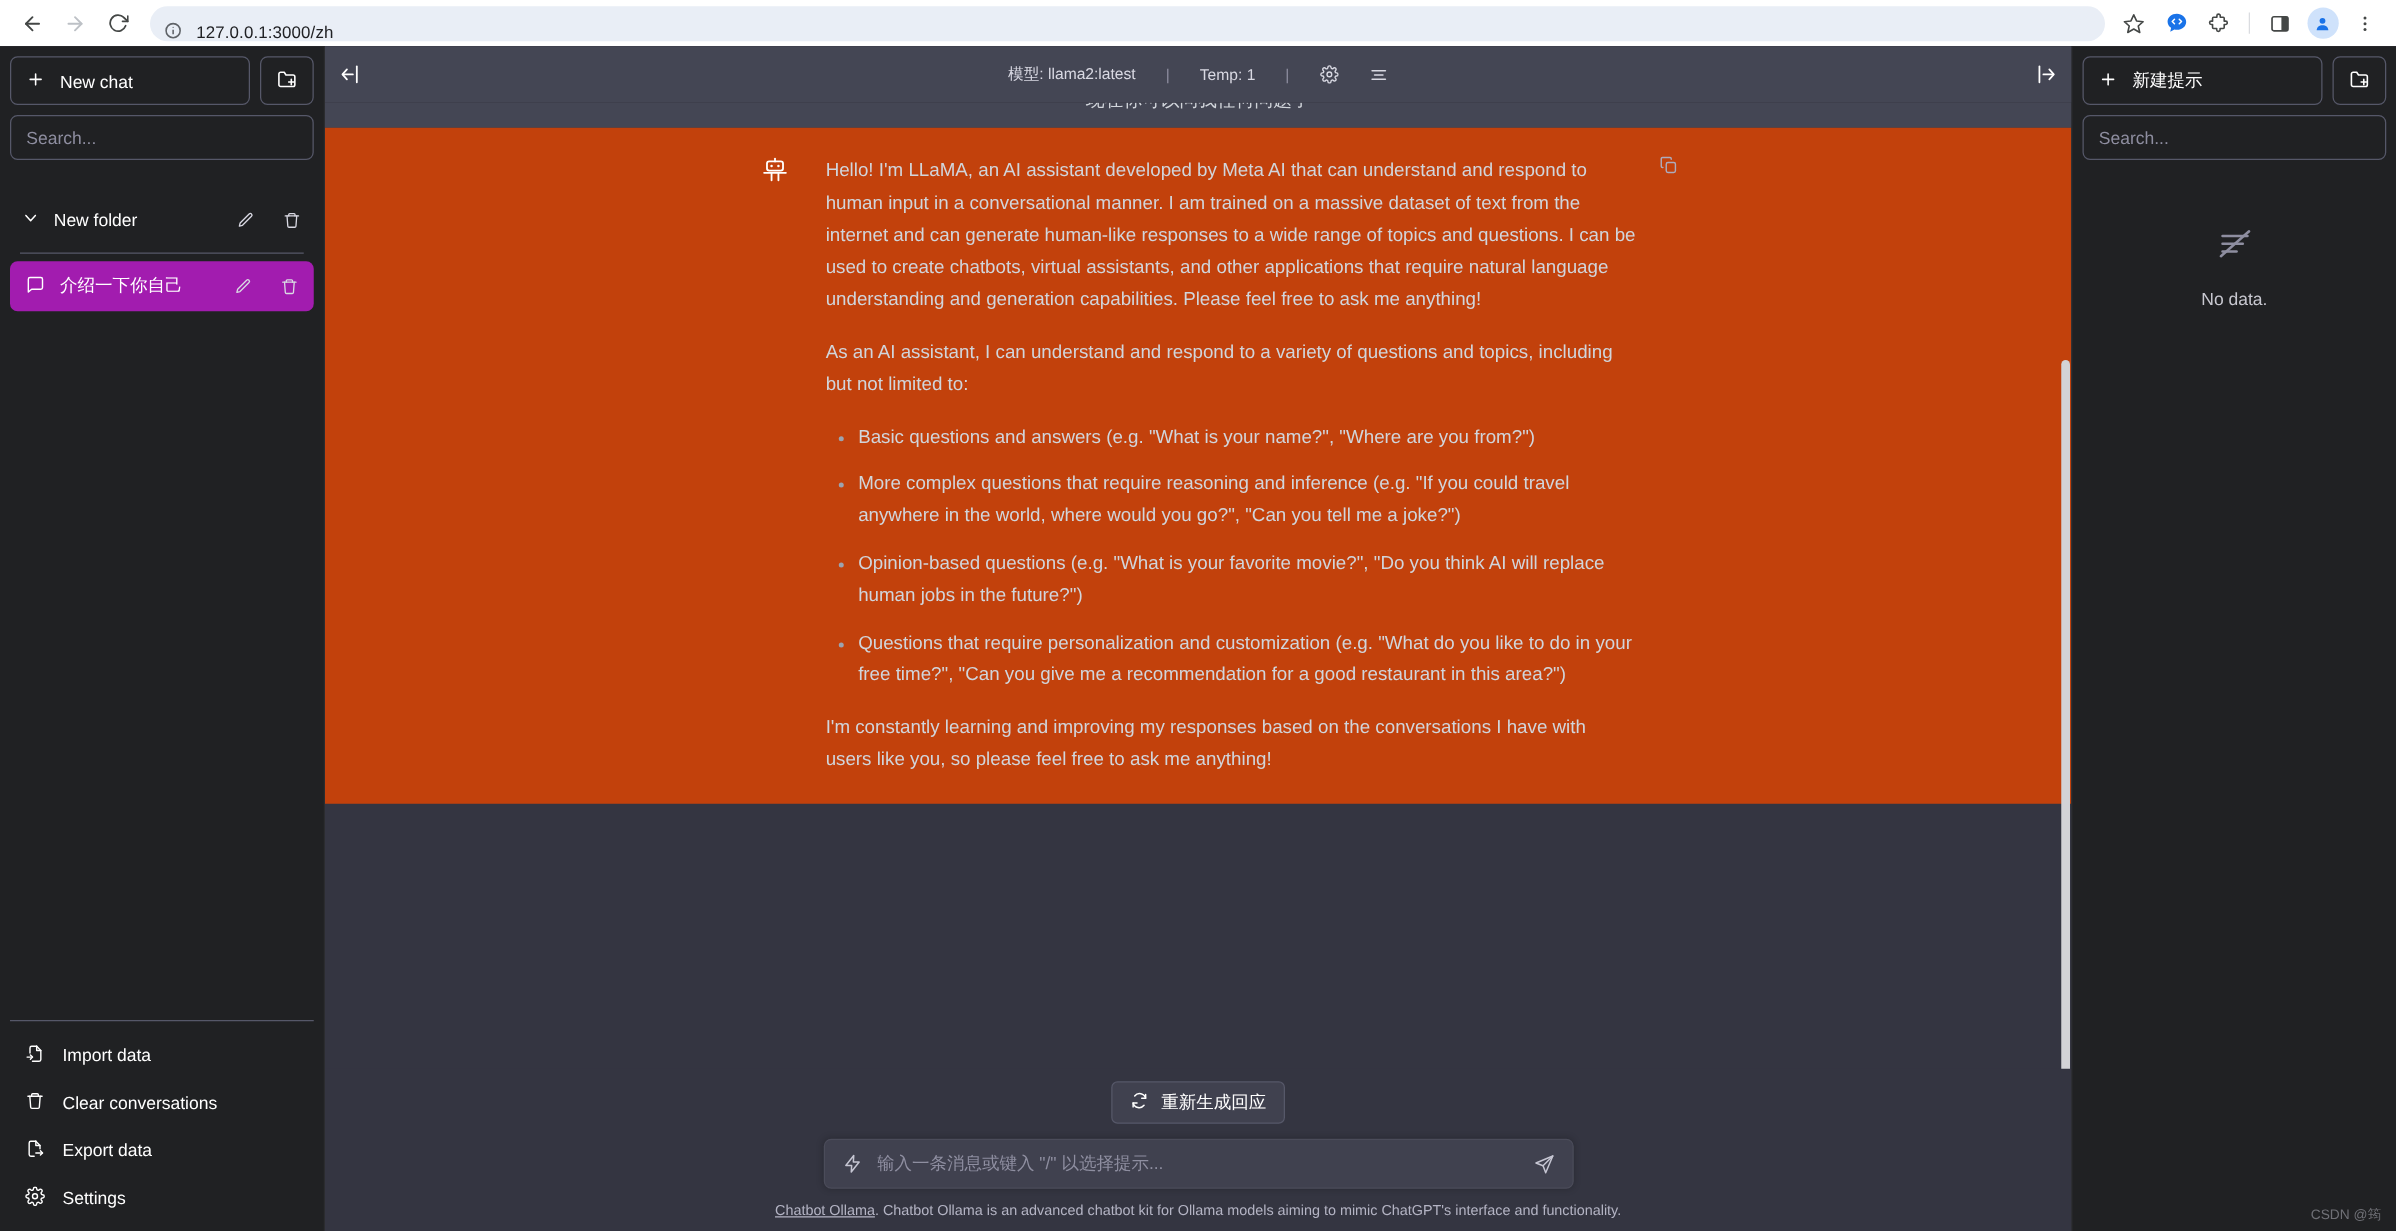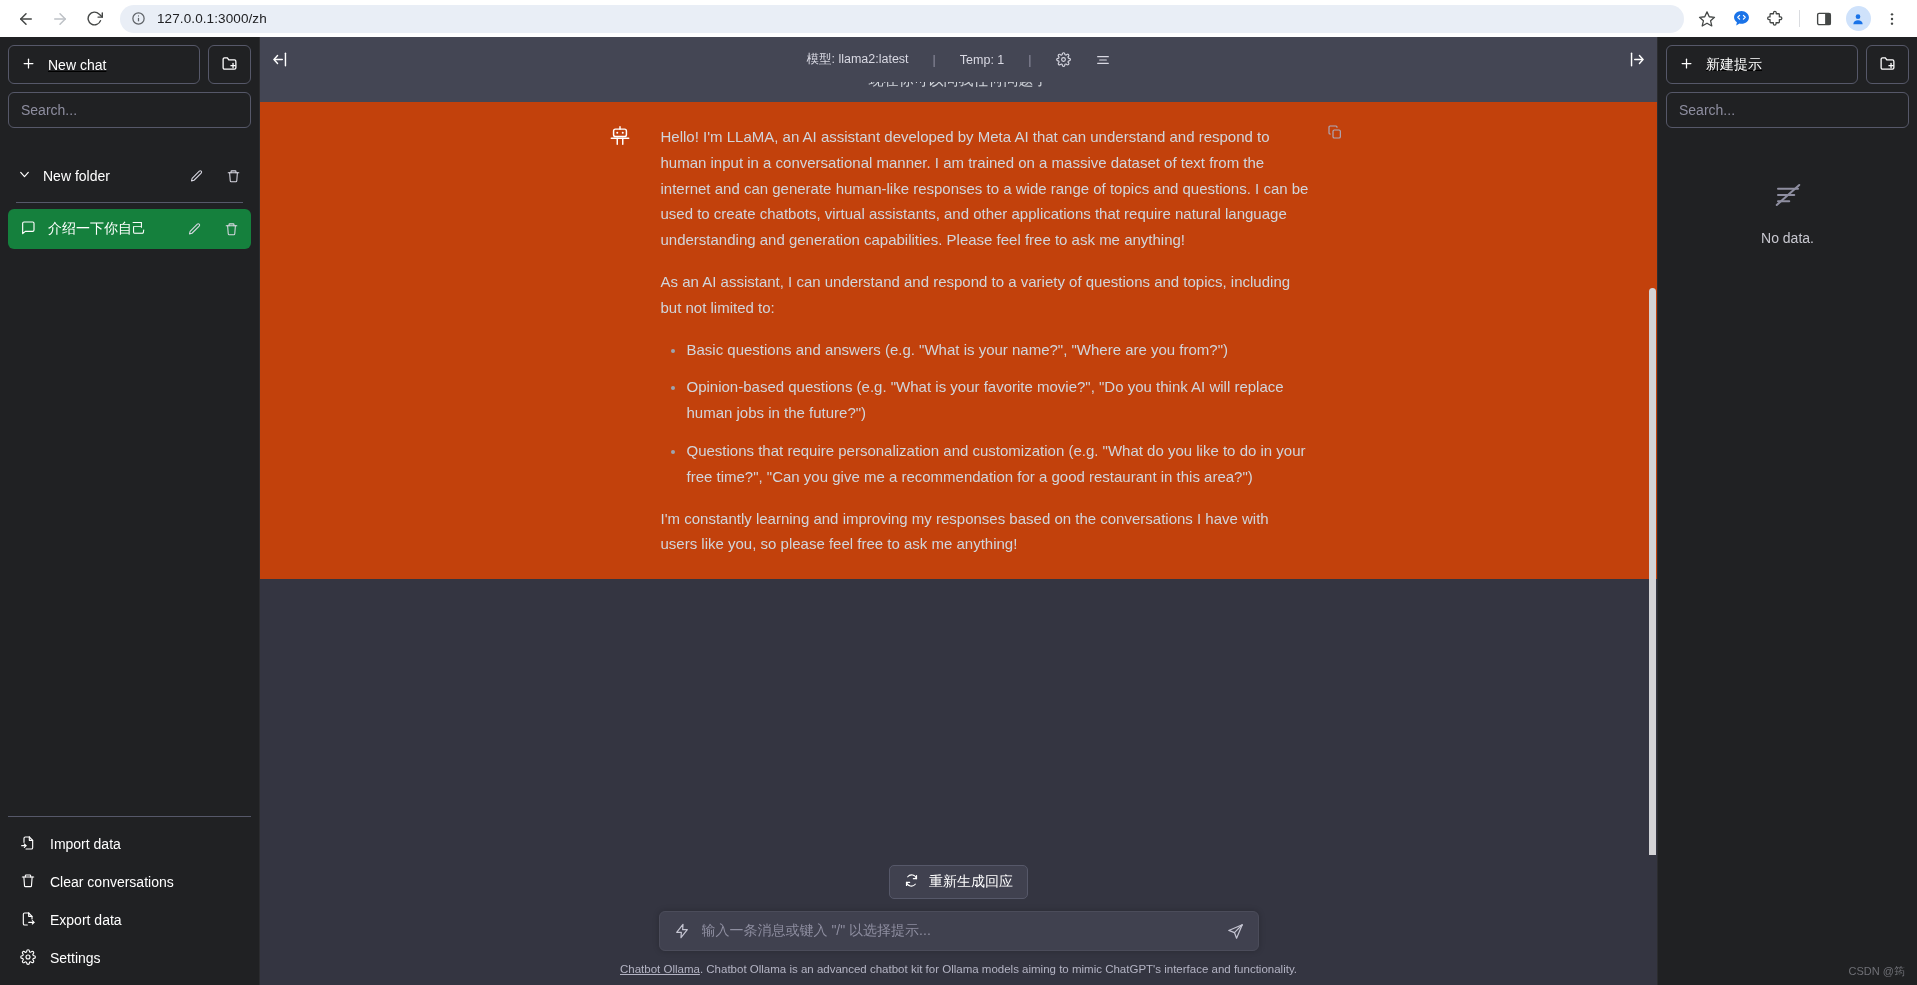--- a/index.html
+++ b/index.html
@@ -28,21 +28,21 @@
   }
   .nav-btn.disabled { color: #bdc1c6; }
   .omnibox {
     flex: 1 1 auto;
     height: 28px;
     background: #e9eef6;
     border-radius: 16px;
     margin-left: 8px;
     margin-right: 6px;
     display: flex;
-    align-items: center;
+    align-items: flex-end;
     padding: 0 10px;
     gap: 10px;
     min-width: 0;
   }
   .omnibox .site-info {
     width: 17px; height: 17px;
     display: flex; align-items: center; justify-content: center;
     color: #5f6368;
     flex: 0 0 auto;
   }
@@ -81,21 +81,21 @@
   
   .sidebar-left {
     width: 260px;
     flex: 0 0 260px;
     background: #202123;
     display: flex;
     flex-direction: column;
     padding: 8px;
     border-right: 1px solid #2b2c2f;
   }
-  .side-top-row { display: flex; gap: 8px; text-decoration: underline; }
+  .side-top-row { display: flex; gap: 8px; }
   .btn-outline {
     border: 1px solid #565869;
     border-radius: 6px;
     color: #ffffff;
     background: transparent;
     height: 39px;
     display: flex;
     align-items: center;
     font-size: 14px;
     padding: 0 12px;
@@ -138,21 +138,21 @@
     background: #565869;
     margin: 10px 8px 6px 8px;
   }
   .conv-item {
     display: flex;
     align-items: center;
     gap: 12px;
     height: 40px;
     padding: 0 12px;
     border-radius: 6px;
-    background: #15803d;
+    background: #a21caf;
     color: #ffffff;
     font-size: 14px;
   }
   .conv-item .spacer { flex: 1 1 auto; }
   .side-spacer { flex: 1 1 auto; }
   .side-bottom { border-top: 1px solid #565869; padding-top: 8px; }
   .side-bottom-item {
     display: flex;
     align-items: center;
     gap: 14px;
@@ -608,20 +608,21 @@
                 <line x1="2.5" y1="14.5" x2="21.5" y2="14.5"></line>
                 <line x1="9" y1="14.5" x2="9" y2="21"></line>
                 <line x1="15" y1="14.5" x2="15" y2="21"></line>
               </svg>
           </div>
           <div class="msg-body">
             <p>Hello! I'm LLaMA, an AI assistant developed by Meta AI that can understand and respond to human input in a conversational manner. I am trained on a massive dataset of text from the internet and can generate human-like responses to a wide range of topics and questions. I can be used to create chatbots, virtual assistants, and other applications that require natural language understanding and generation capabilities. Please feel free to ask me anything!</p>
             <p>As an AI assistant, I can understand and respond to a variety of questions and topics, including but not limited to:</p>
             <ul>
               <li>Basic questions and answers (e.g. "What is your name?", "Where are you from?")</li>
+              <li>More complex questions that require reasoning and inference (e.g. "If you could travel anywhere in the world, where would you go?", "Can you tell me a joke?")</li>
               <li>Opinion-based questions (e.g. "What is your favorite movie?", "Do you think AI will replace human jobs in the future?")</li>
               <li>Questions that require personalization and customization (e.g. "What do you like to do in your free time?", "Can you give me a recommendation for a good restaurant in this area?")</li>
             </ul>
             <p>I'm constantly learning and improving my responses based on the conversations I have with users like you, so please feel free to ask me anything!</p>
           </div>
           <div class="copy-btn">
             <svg width="16" height="16" viewBox="0 0 24 24" fill="none" stroke="currentColor" stroke-width="1.7" stroke-linecap="round" stroke-linejoin="round">
                 <rect x="9" y="9" width="11" height="12" rx="2"></rect>
                 <path d="M5 15H4.5A1.5 1.5 0 0 1 3 13.5v-9A1.5 1.5 0 0 1 4.5 3h9A1.5 1.5 0 0 1 15 4.5V5"></path>
               </svg>

